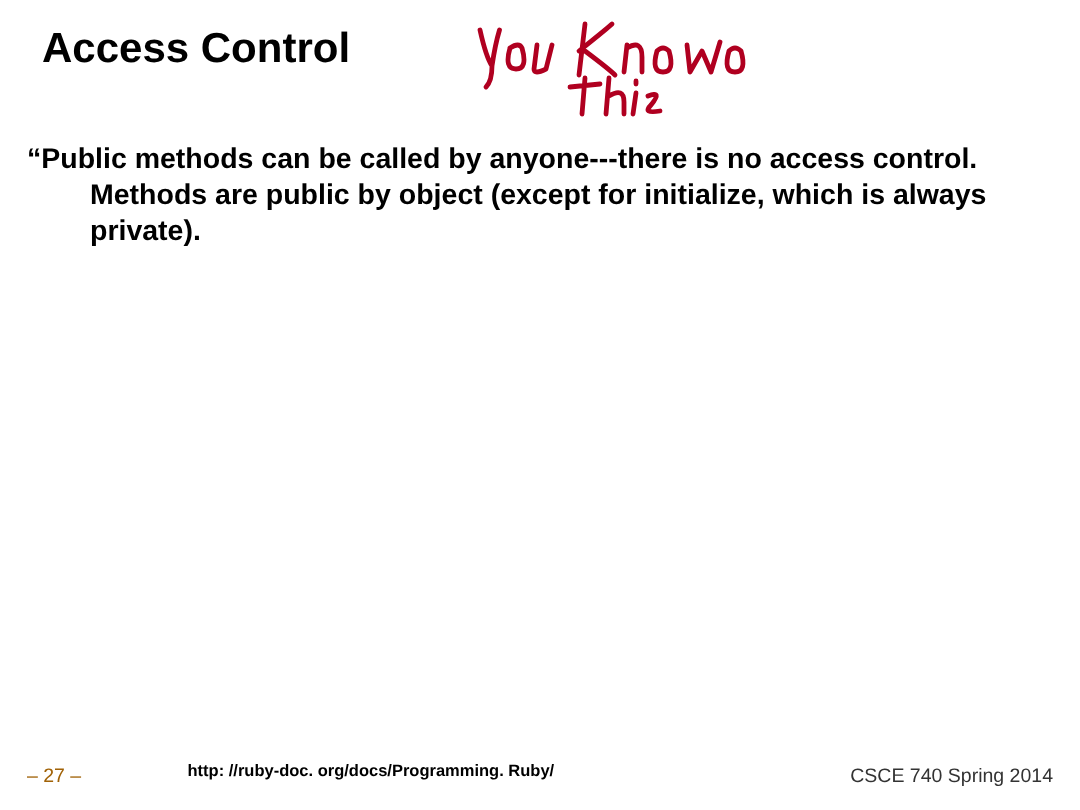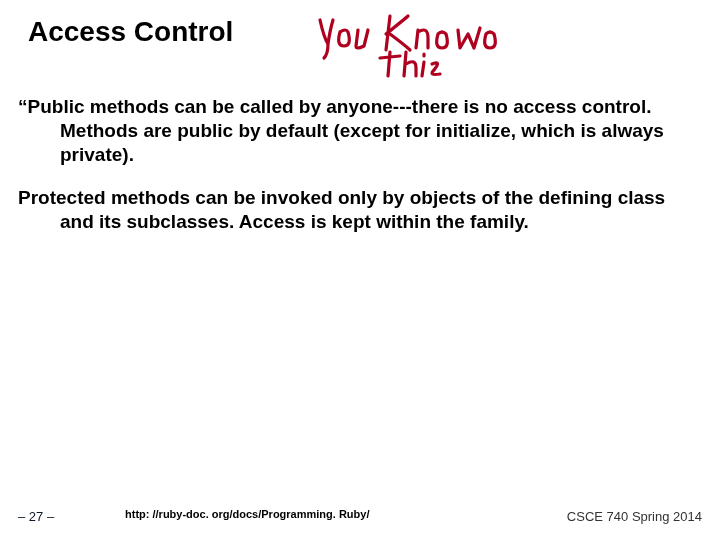--- a/index.html
+++ b/index.html
@@ -53,21 +53,21 @@
     bottom: 16px;
     left: 0;
     right: 0;
     height: 30px;
   }
   .page-num {
     position: absolute;
     left: 18px;
     bottom: 0;
     font-size: 13px;
-    color: #0f172a;
+    color: #a16207;
   }
   .link {
     position: absolute;
     left: 125px;
     bottom: 4px;
     font-size: 11px;
     font-weight: bold;
     color: #000;
   }
   .course {
@@ -102,22 +102,21 @@
 
         <path d="M70 48 L90 46 M80 42 L78 66"></path>
         <path d="M96 42 L94 66 M96 54 Q106 48 106 58 L106 66"></path>
         <path d="M114 52 L112 66 M114 44 L114 46"></path>
         <path d="M122 54 Q132 50 124 60 Q118 66 130 64"></path>
       </g>
     </svg>
   </div>
 
   <div class="body">
-    <p>“Public methods can be called by anyone---there is no access control. Methods are public by default (except for initialize, which is always private).</p>
-    <p>Protected methods can be invoked only by objects of the defining class and its subclasses. Access is kept within the family.</p>
+    <p>“Public methods can be called by anyone---there is no access control. Methods are public by object (except for initialize, which is always private).</p>
   </div>
 
   <div class="footer">
     <div class="page-num">– 27 –</div>
     <div class="link">http: //ruby-doc. org/docs/Programming. Ruby/</div>
     <div class="course">CSCE 740 Spring 2014</div>
   </div>
 
 </div>
 

